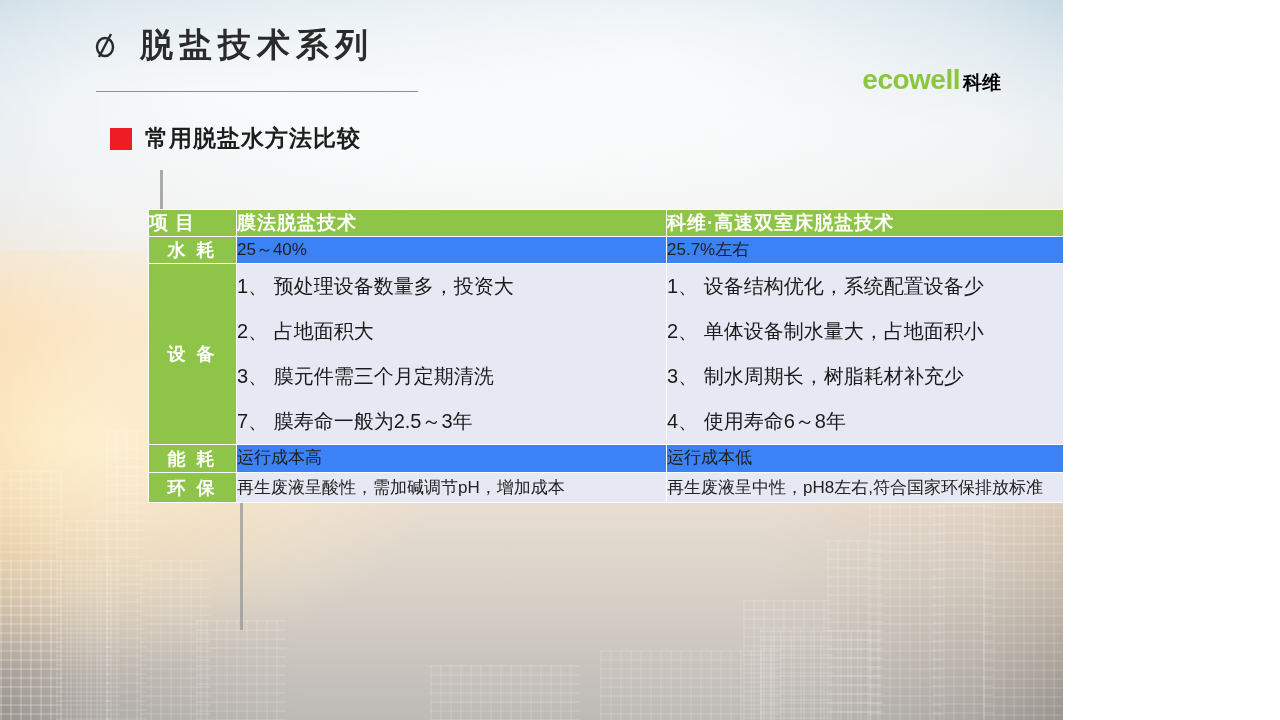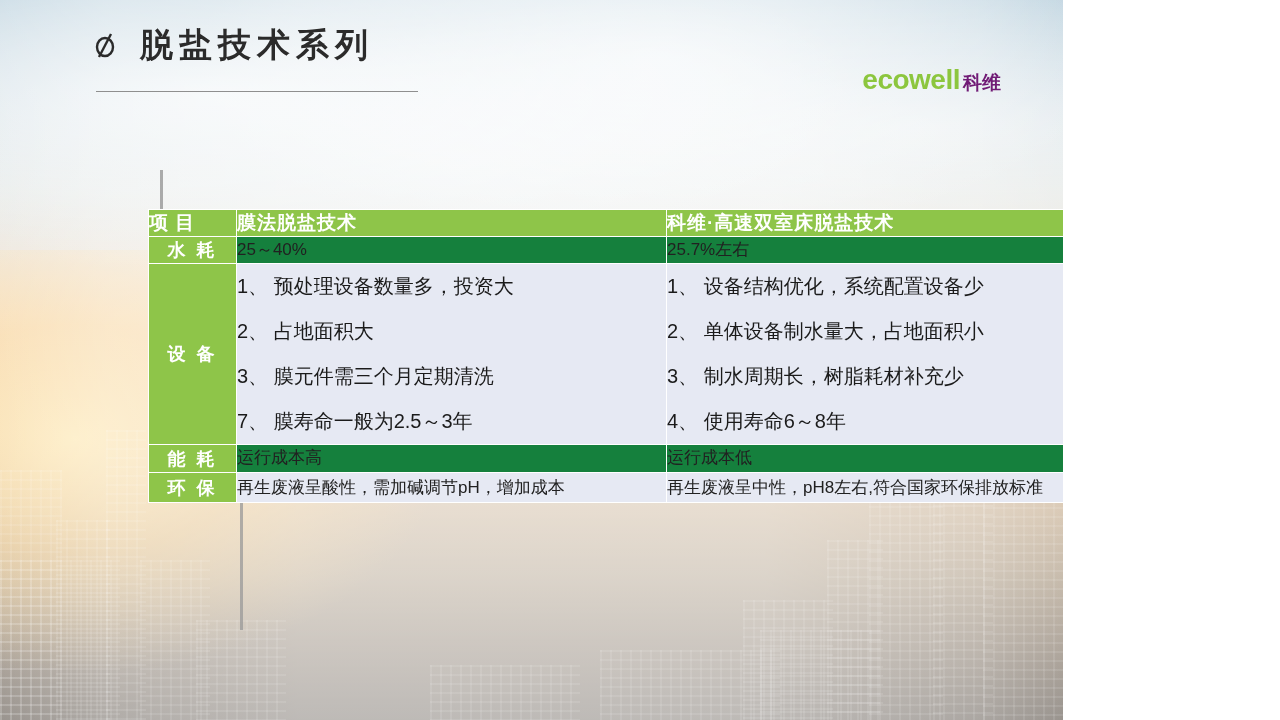--- a/index.html
+++ b/index.html
@@ -122,21 +122,21 @@
   .logo-eco {
     font-size: 28px;
     font-weight: bold;
     color: #8cc63e;
     letter-spacing: -0.5px;
     line-height: 1;
   }
   .logo-cn {
     font-size: 19px;
     font-weight: bold;
-    color: #701a75;
+    color: #000000;
     line-height: 1;
   }
 
   
   .subtitle-row {
     position: absolute;
     left: 110px;
     top: 127px;
     display: flex;
     align-items: center;
@@ -186,21 +186,21 @@
     letter-spacing: 3px;
     width: 88px;
   }
   .cell {
     background: #e6e9f3;
     color: #212121;
     font-size: 17px;
     padding: 12px 14px;
     line-height: 1.55;
   }
-  .cell.lav { background: #15803d; }
+  .cell.lav { background: #3b82f6; }
   .cell ol {
     margin: 0;
     padding: 0;
     list-style: none;
   }
   .cell ol li {
     padding: 7px 0;
     font-size: 20px;
     color: #1b1b1b;
     white-space: nowrap;
@@ -247,20 +247,24 @@
     </span>
     <span class="slide-title">脱盐技术系列</span>
   </div>
   <div class="title-rule"></div>
 
   <div class="logo">
     <span class="logo-eco">ecowell</span>
     <span class="logo-cn">科维</span>
   </div>
 
+  <div class="subtitle-row">
+    <span class="red-square"></span>
+    <span class="subtitle">常用脱盐水方法比较</span>
+  </div>
 
   <table class="tbl">
     <colgroup>
       <col class="colw-a">
         <col class="colw-b">
         <col class="colw-c">
     </colgroup>
     <tbody>
       <tr>
         <td class="th-green" style="">项 目</td>

